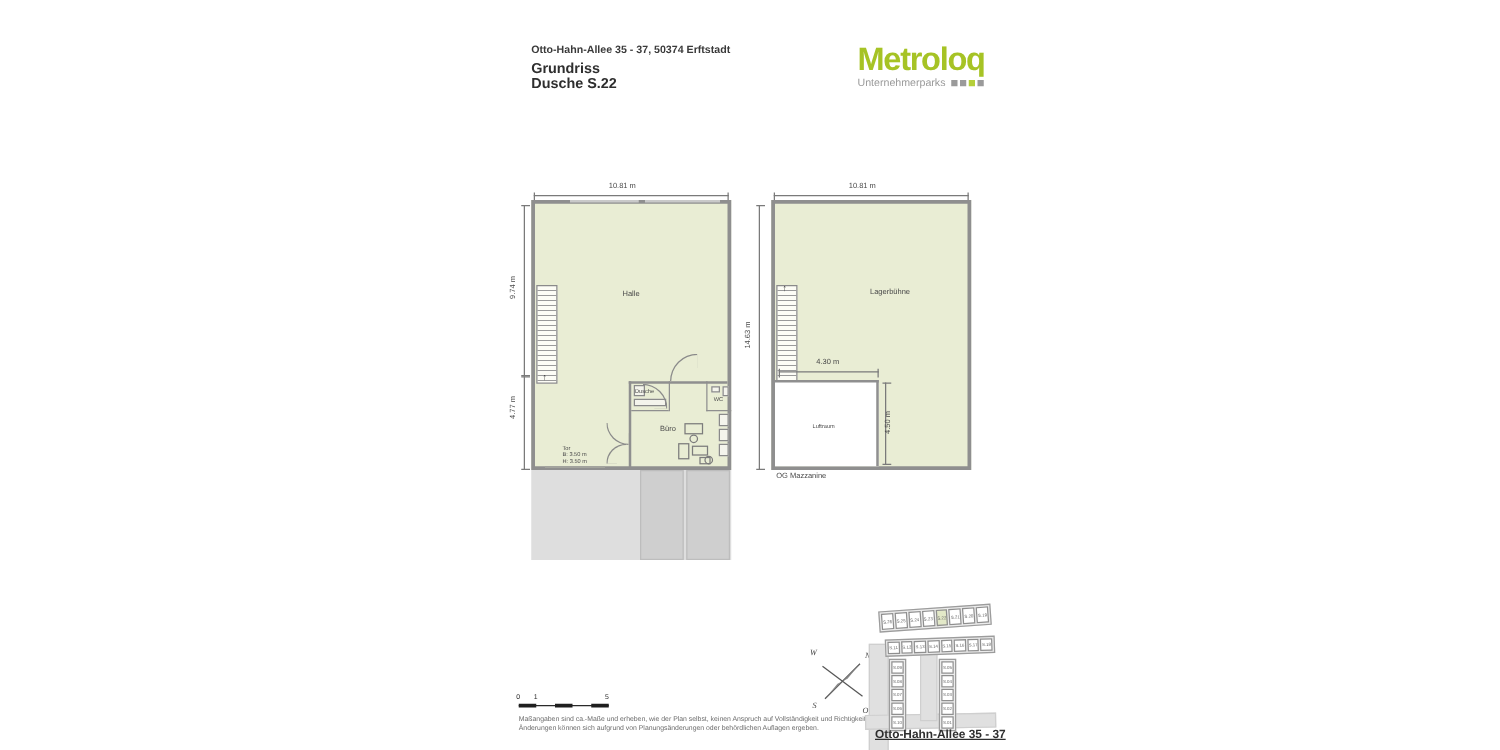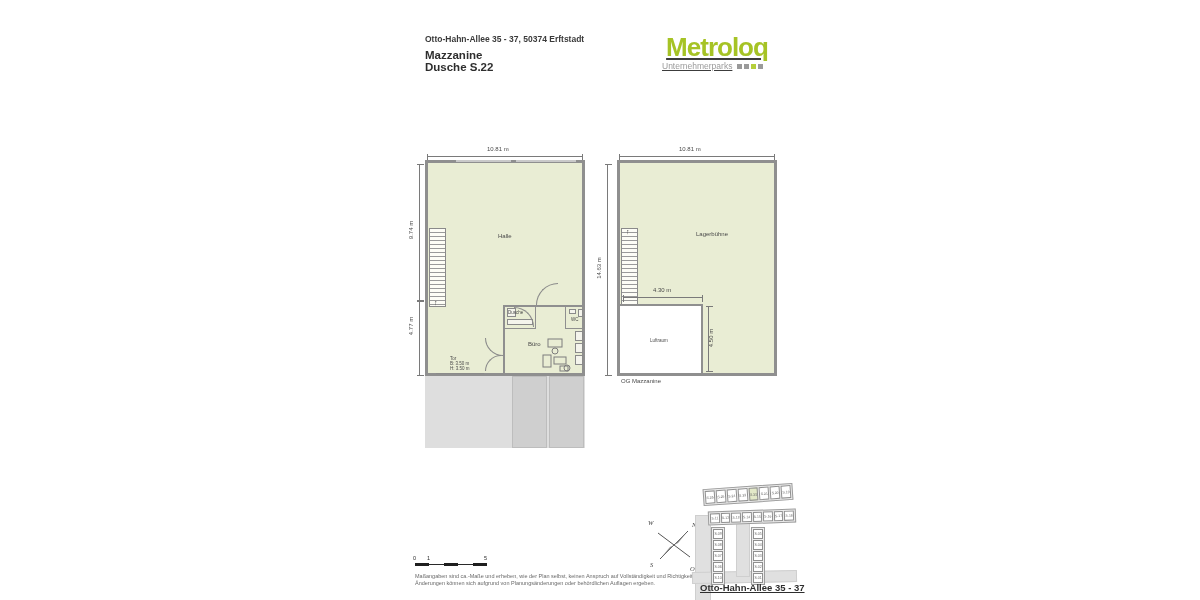--- a/index.html
+++ b/index.html
@@ -5,21 +5,21 @@
   html,body{margin:0;padding:0;background:#fff;}
   .canvas{position:relative;width:1200px;height:600px;background:#fff;overflow:hidden;
           font-family:"Liberation Sans",sans-serif;color:#3c3c3c;margin-top:20px;}
   .abs{position:absolute;}
 
   
   .address{left:425px;top:14px;font-size:8.5px;font-weight:bold;color:#3a3a3a;}
   .title{left:425px;top:29px;font-size:11.5px;font-weight:bold;color:#2e2e2e;line-height:12px;}
 
   
-  .logo{left:662px;top:14px;width:110px;text-align:center;text-decoration:underline;}
+  .logo{left:686px;top:14px;width:110px;text-align:left;}
   .logo-brand{font-size:26px;font-weight:bold;letter-spacing:-1px;color:#a6c325;line-height:26px;}
   .logo-tagline{font-size:8.5px;color:#9a9a9a;margin-top:1px;display:flex;align-items:center;gap:3px;}
   .logo-squares{display:inline-flex;gap:2px;margin-left:2px;}
   .logo-squares i{width:5px;height:5px;display:inline-block;}
 
   
   .plan{background:#e9edd4;border:3px solid #8f8f8f;box-sizing:border-box;}
   .room-label{font-size:6px;color:#4a4a4a;white-space:nowrap;}
   .tiny-label{font-size:4.5px;color:#4a4a4a;white-space:nowrap;}
   .dim-label{font-size:6px;color:#4a4a4a;white-space:nowrap;}
@@ -66,21 +66,21 @@
   .map-caption{font-size:9.5px;font-weight:bold;color:#2e2e2e;white-space:nowrap;}
   .compass-letter{position:absolute;font-size:6.5px;font-style:italic;font-family:"Liberation Serif",serif;color:#444;}
 </style>
 </head>
 <body>
 
 <div class="canvas">
 
   <div class="abs address">Otto-Hahn-Allee 35 - 37, 50374 Erftstadt</div>
   <div class="abs title">
-    <div>Mazzanine</div>
+    <div>Grundriss</div>
     <div>Dusche S.22</div>
   </div>
 
   <div class="abs logo">
     <div class="logo-brand">Metroloq</div>
     <div class="logo-tagline">
       <span>Unternehmerparks</span>
       <span class="logo-squares">
         <i style="background:#9a9a9a"></i>
           <i style="background:#9a9a9a"></i>

